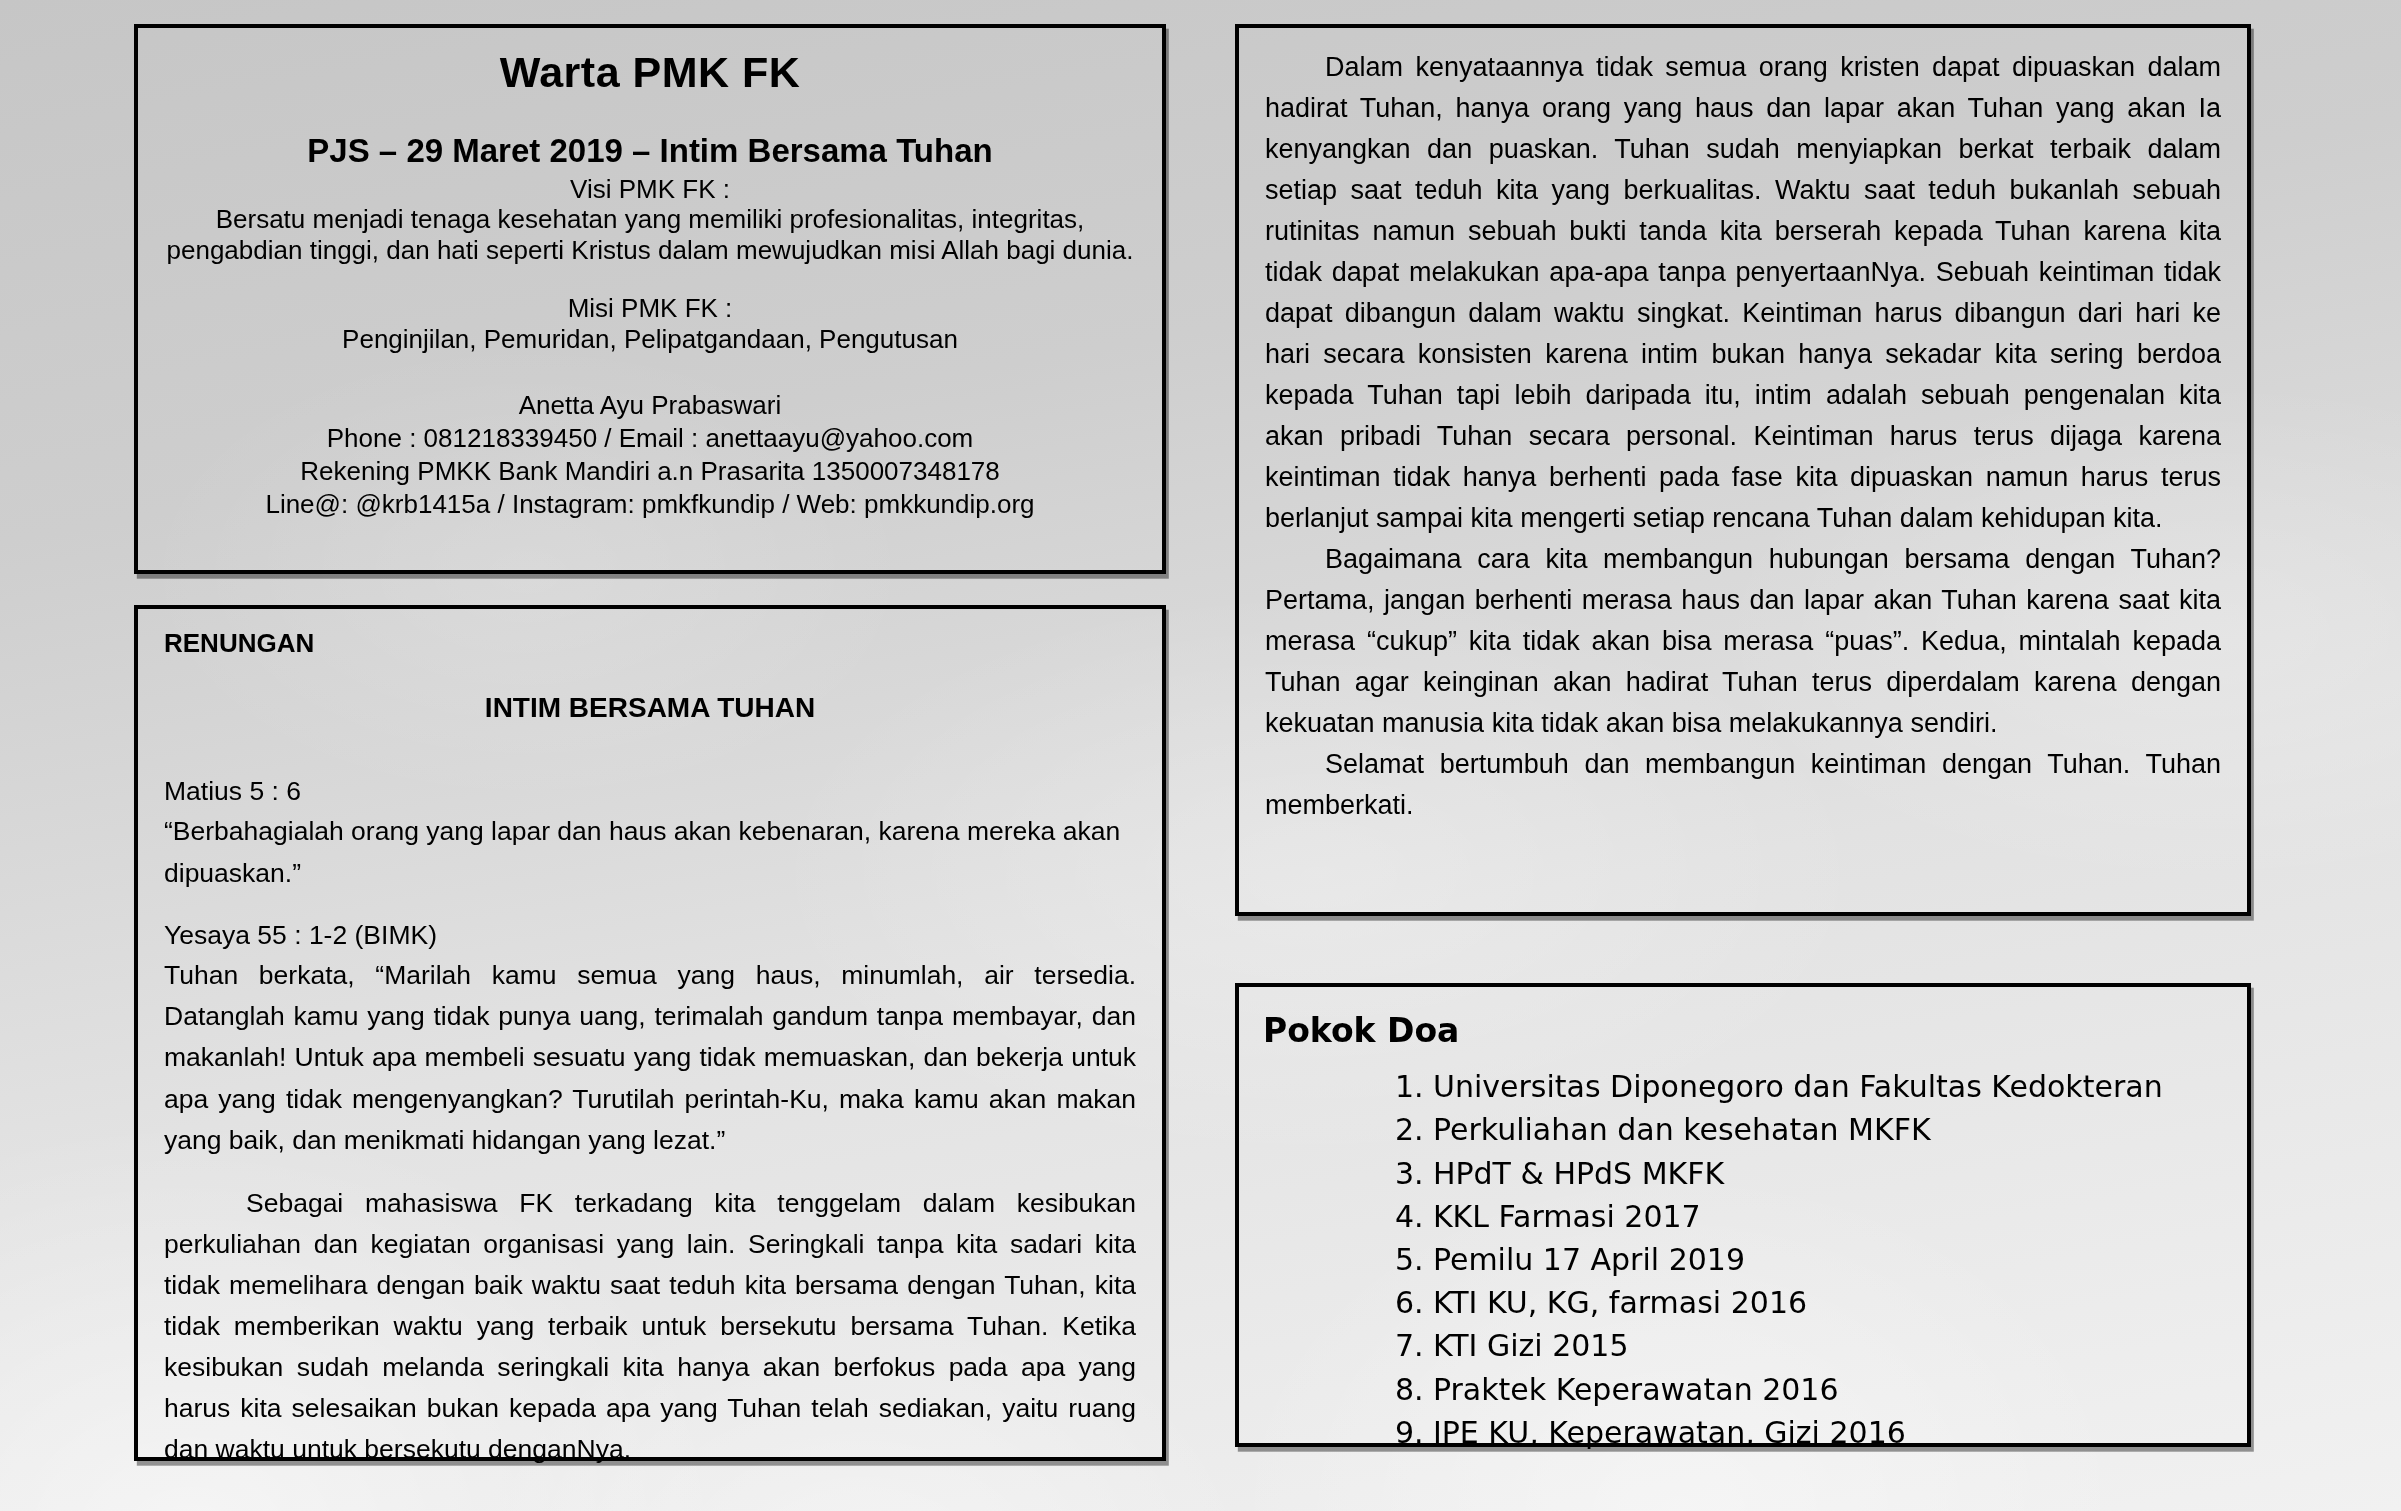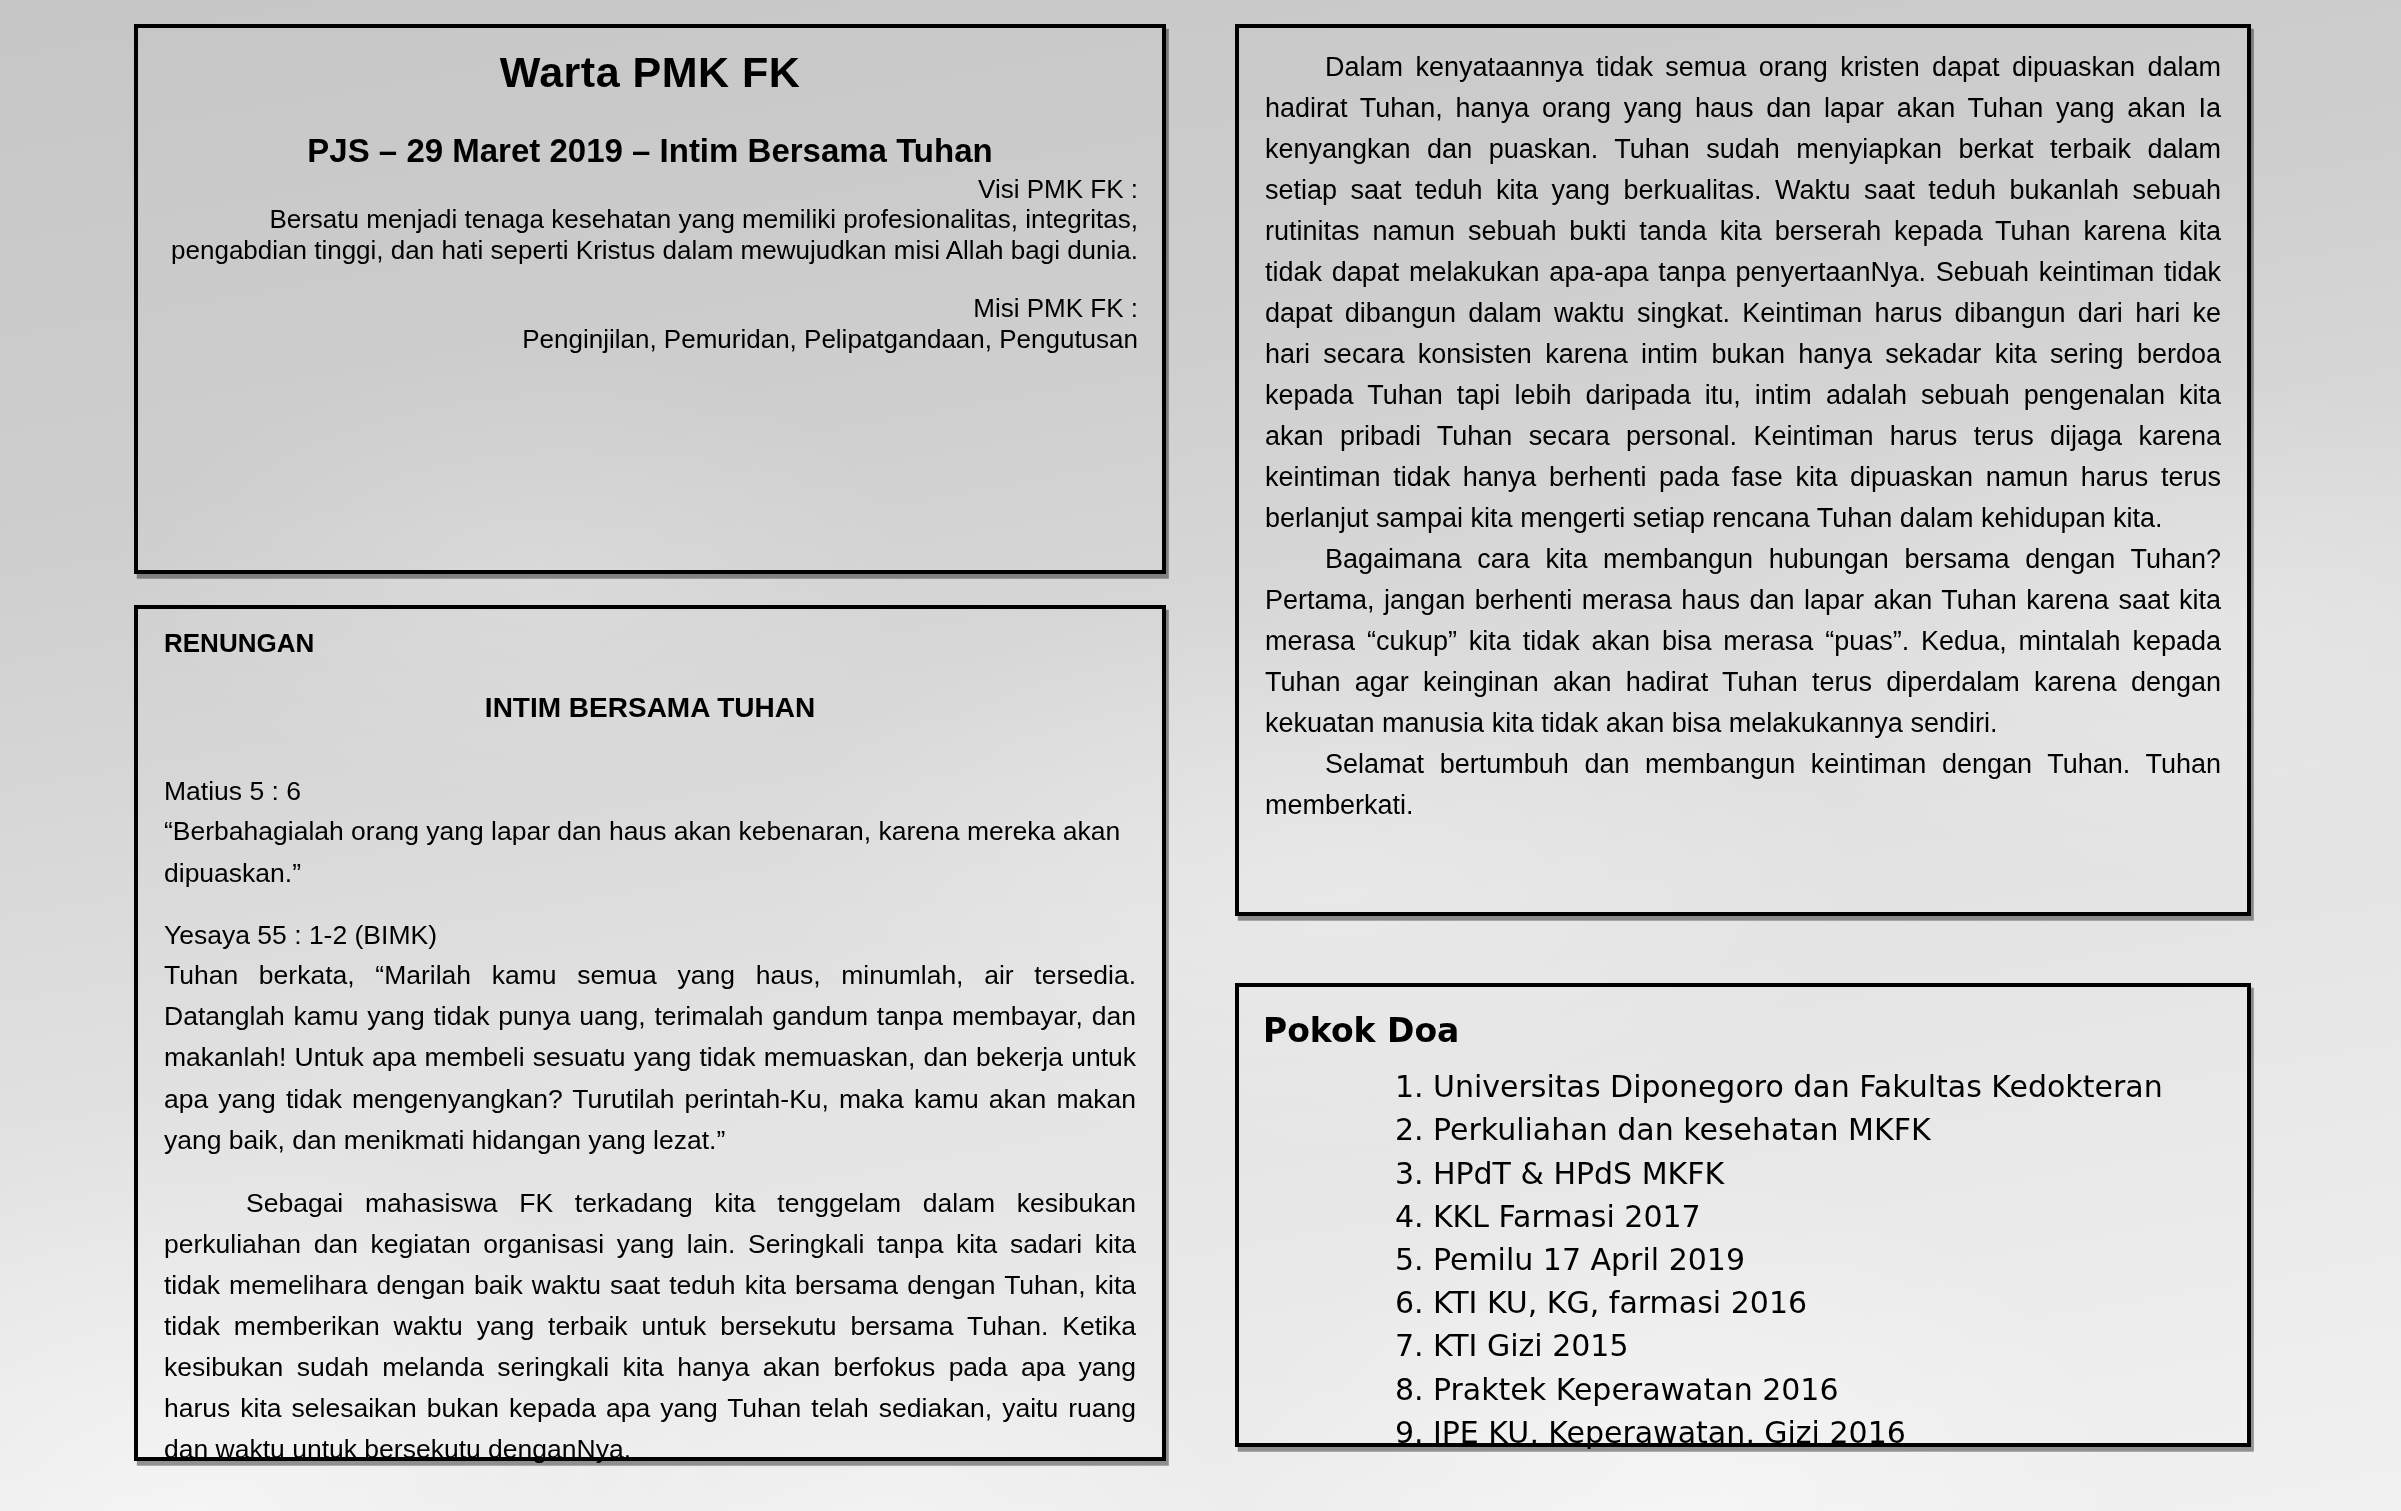--- a/index.html
+++ b/index.html
@@ -29,21 +29,21 @@
     background: transparent;
   }
   
   #header-box {
     left: 134px; top: 24px; width: 1032px; height: 550px;
     padding: 13px 24px;
     text-align: center;
   }
   .nl-title   { font-size: 43px; font-weight: bold; margin: 7.4px 0 35px; letter-spacing: 0.5px; }
   .nl-subtitle{ font-size: 33px; font-weight: bold; margin: 0 0 3.7px; text-align: center; }
-  .group-left { text-align: right; font-size: 26px; line-height: 1.17; }
+  .group-left { text-align: center; font-size: 26px; line-height: 1.17; }
   .group-left p { margin: 0; }
   .misi-group { margin-top: 28px; }
   .contact-group { margin-top: 35px; font-size: 26px; line-height: 1.27; }
   .contact-group p { margin: 0; }
   
   #renungan-box {
     left: 134px; top: 605px; width: 1032px; height: 856px;
     padding: 15px 26px;
     font-size: 26.5px;
   }
@@ -88,20 +88,26 @@
     <h1 class="nl-title">Warta PMK FK</h1>
     <h2 class="nl-subtitle">PJS – 29 Maret 2019 – Intim Bersama Tuhan</h2>
     <div class="group-left">
       <p>Visi PMK FK :</p>
       <p>Bersatu menjadi tenaga kesehatan yang memiliki profesionalitas, integritas, pengabdian tinggi, dan hati seperti Kristus dalam mewujudkan misi Allah bagi dunia.</p>
     </div>
     <div class="group-left misi-group">
       <p>Misi PMK FK :</p>
       <p>Penginjilan, Pemuridan, Pelipatgandaan, Pengutusan</p>
     </div>
+    <div class="contact-group">
+      <p>Anetta Ayu Prabaswari</p>
+      <p>Phone : 081218339450 /  Email : anettaayu@yahoo.com</p>
+      <p>Rekening PMKK Bank Mandiri a.n Prasarita 1350007348178</p>
+      <p>Line@: @krb1415a / Instagram: pmkfkundip / Web: pmkkundip.org</p>
+    </div>
   </section>
 
   <section class="box" id="renungan-box">
     <p class="ren-label">RENUNGAN</p>
     <p class="ren-title">INTIM BERSAMA TUHAN</p>
     <p class="verse-ref">Matius 5 : 6</p>
     <p class="verse-text">“Berbahagialah orang yang lapar dan haus akan kebenaran, karena mereka akan dipuaskan.”</p>
     <p class="verse-ref">Yesaya 55 : 1-2 (BIMK)</p>
     <p class="verse-text justify">Tuhan berkata, “Marilah kamu semua yang haus, minumlah, air tersedia. Datanglah kamu yang tidak punya uang, terimalah gandum tanpa membayar, dan makanlah! Untuk apa membeli sesuatu yang tidak memuaskan, dan bekerja untuk apa yang tidak mengenyangkan? Turutilah perintah-Ku, maka kamu akan makan yang baik, dan menikmati hidangan yang lezat.”</p>
     <p class="ren-par">Sebagai mahasiswa FK terkadang kita tenggelam dalam kesibukan perkuliahan dan kegiatan organisasi yang lain. Seringkali tanpa kita sadari kita tidak memelihara dengan baik waktu saat teduh kita bersama dengan Tuhan, kita tidak memberikan waktu yang terbaik untuk bersekutu bersama Tuhan. Ketika kesibukan sudah melanda seringkali kita hanya akan berfokus pada apa yang harus kita selesaikan bukan kepada apa yang Tuhan telah sediakan, yaitu ruang dan waktu untuk bersekutu denganNya.</p>

